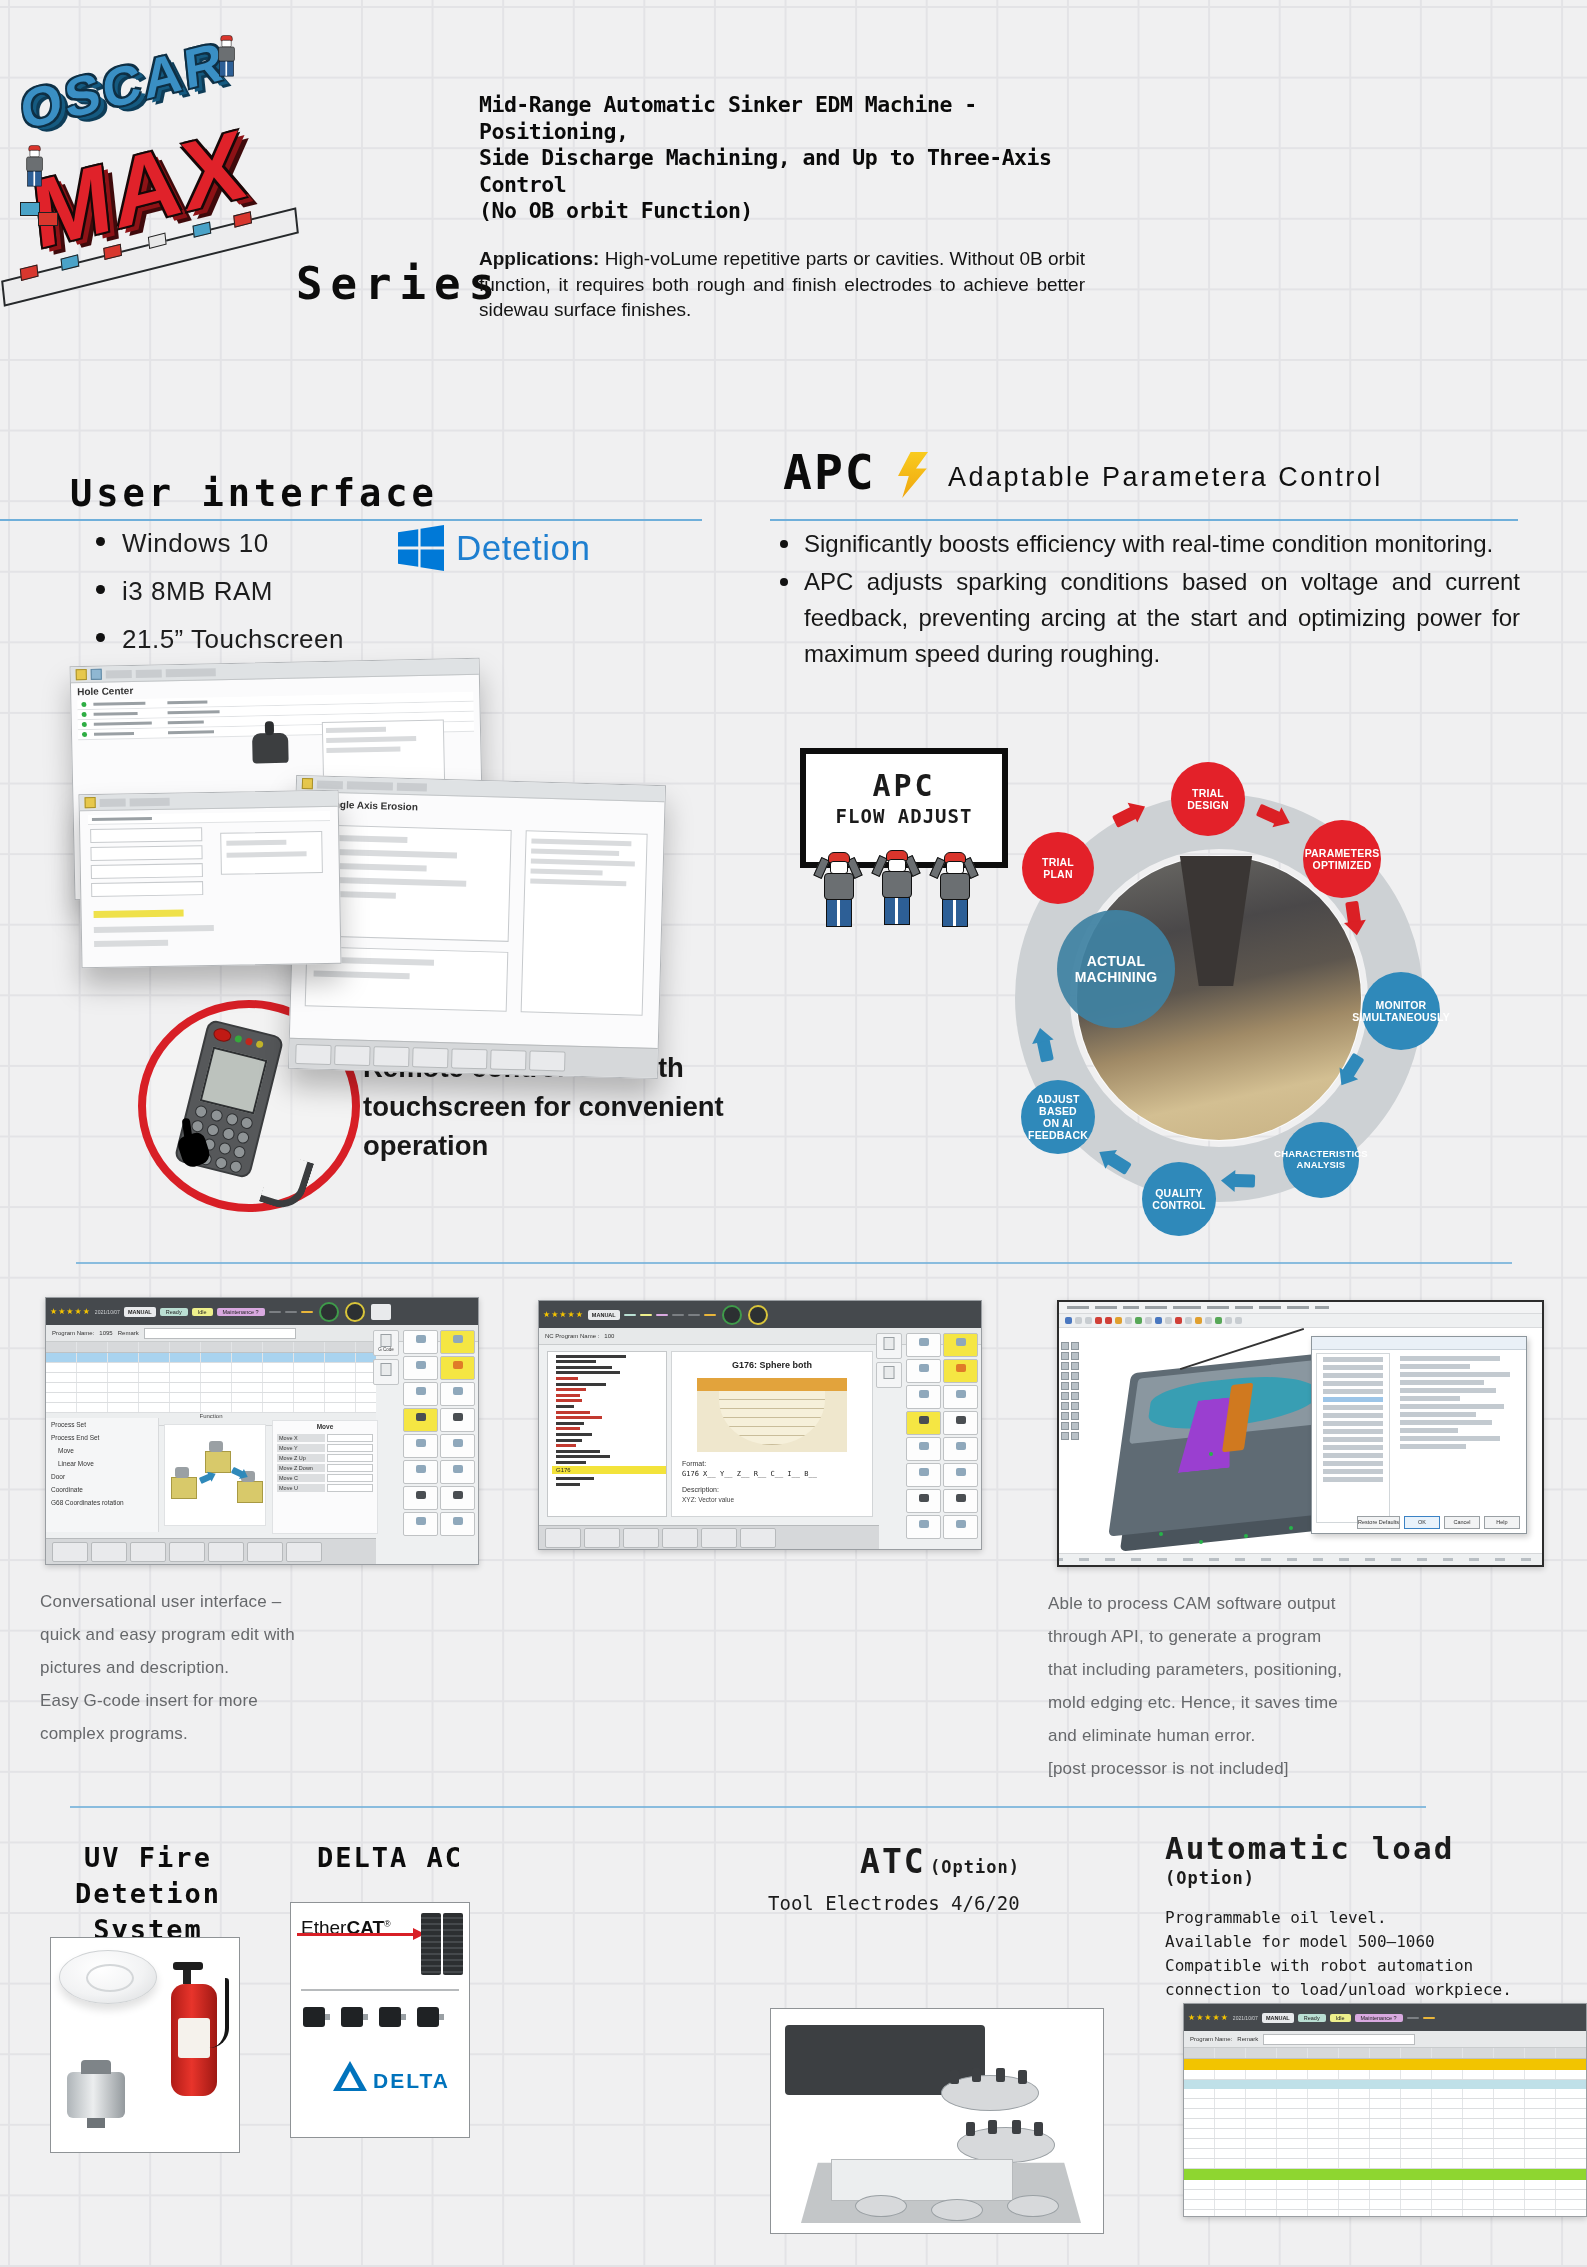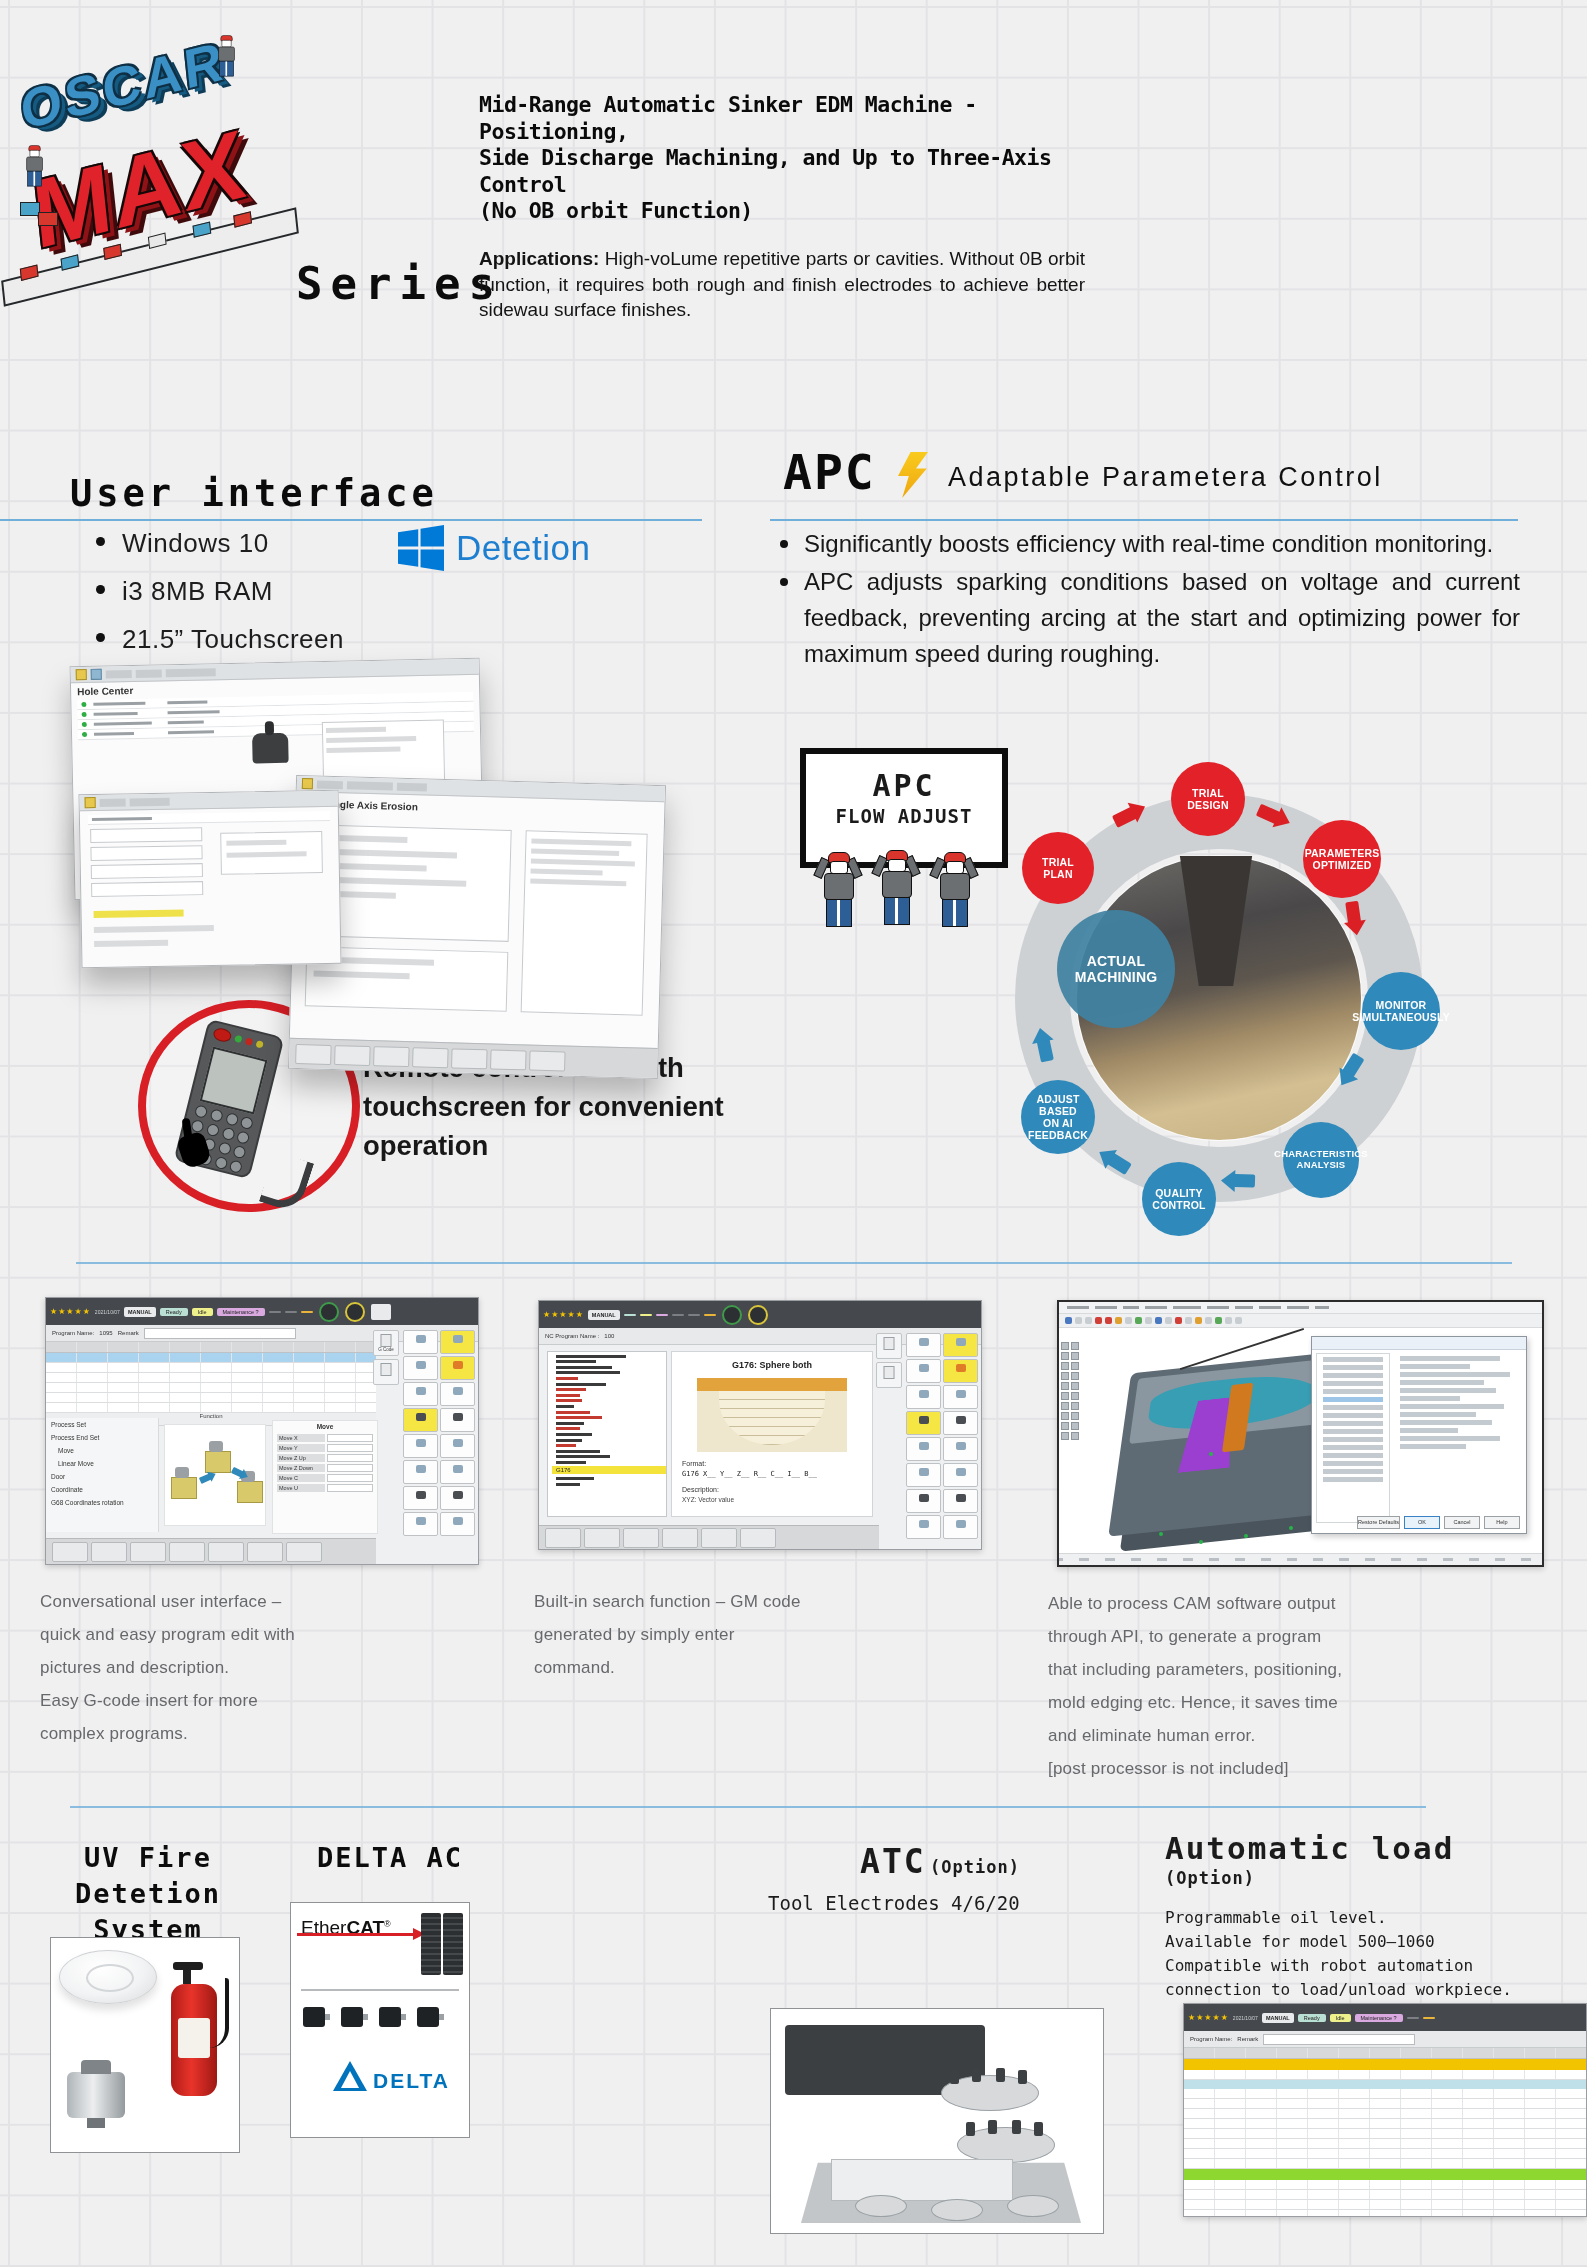--- a/index.html
+++ b/index.html
@@ -812,23 +812,20 @@
       </div>
     </div>
     <div class="statusb"></div>
   </div>
 
   <div class="abs caption prl" style="left:40px;top:1585px;width:460px;">Conversational user interface –
 quick and easy program edit with
 pictures and description.
 Easy G-code insert for more
 complex programs.</div>
-  <div class="abs caption prl" style="left:534px;top:1585px;width:470px;">Built-in search function – GM code
-generated by simply enter
-command.</div>
   <div class="abs caption prl" style="left:1048px;top:1587px;width:510px;">Able to process CAM software output
 through API, to generate a program
 that including parameters, positioning,
 mold edging etc. Hence, it saves time
 and eliminate human error.
 [post processor is not included]</div>
 
   <div class="abs rule" style="left:70px;top:1806px;width:1356px;height:1.5px;opacity:.8;"></div>
 
   <div class="abs b-head pix prl" style="left:28px;top:1840px;width:240px;">UV Fire Detetion

